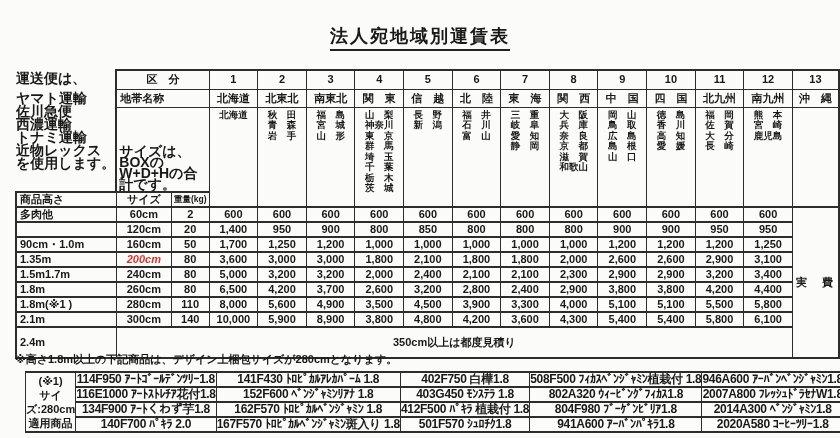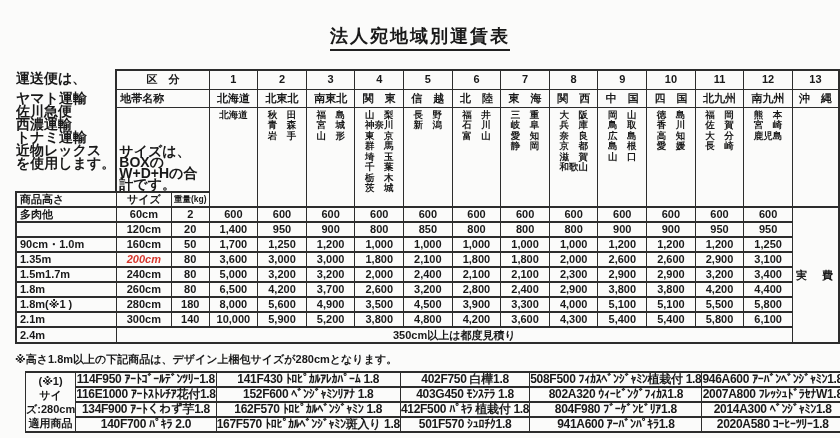--- a/index.html
+++ b/index.html
@@ -18,21 +18,21 @@
     border:1px solid #2d2d2d;padding:0;margin:0;overflow:hidden;
     text-align:center;vertical-align:middle;
     font-size:11px;font-weight:bold;line-height:13px;white-space:nowrap;
   }
   .freight{position:absolute;left:15px;top:69px;}
   .freight tr.r1{height:19px;}
   .freight tr.r2{height:18px;margin-top:40px;}
   .freight tr.r3{height:85px;}
   .freight tr.r4{height:13px;}
   .freight tr.price{height:15px;border-radius:7px;}
-  .freight tr.lastrow{height:16px;}
+  .freight tr.lastrow{height:31px;}
   .freight tr.price td{border-top-width:2px;}
   .freight tr.lastrow td{border-top-width:2px;border-bottom-width:2px;}
   .freight tr.r4 td{border-top-width:2px;}
   td.noborder{border:none;}
   td.lbl{text-align:left;padding-left:3px;}
   td.pref{
     white-space:pre-line;vertical-align:top;text-align:center;
     font-size:9.5px;line-height:10.5px;padding-top:2px;
   }
   td.boxnote{
@@ -287,41 +287,41 @@
         <td>2,400</td>
         <td>2,900</td>
         <td>3,800</td>
         <td>3,800</td>
         <td>4,200</td>
         <td>4,400</td>
       </tr>
       <tr class="price">
         <td class="lbl bl2">1.8m(※1 )</td>
         <td>280cm</td>
-        <td>180</td>
+        <td>110</td>
         <td>8,000</td>
         <td>5,600</td>
         <td>4,900</td>
         <td>3,500</td>
         <td>4,500</td>
         <td>3,900</td>
         <td>3,300</td>
         <td>4,000</td>
         <td>5,100</td>
         <td>5,100</td>
         <td>5,500</td>
         <td>5,800</td>
       </tr>
       <tr class="price">
         <td class="lbl bl2">2.1m</td>
         <td>300cm</td>
         <td>140</td>
         <td>10,000</td>
         <td>5,900</td>
-        <td>5,200</td>
+        <td>8,900</td>
         <td>3,800</td>
         <td>4,800</td>
         <td>4,200</td>
         <td>3,600</td>
         <td>4,300</td>
         <td>5,400</td>
         <td>5,400</td>
         <td>5,800</td>
         <td>6,100</td>
       </tr>

